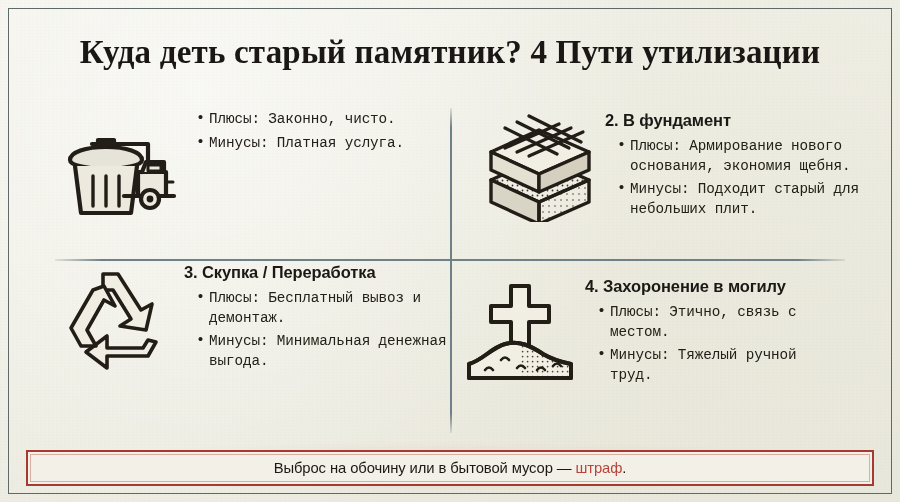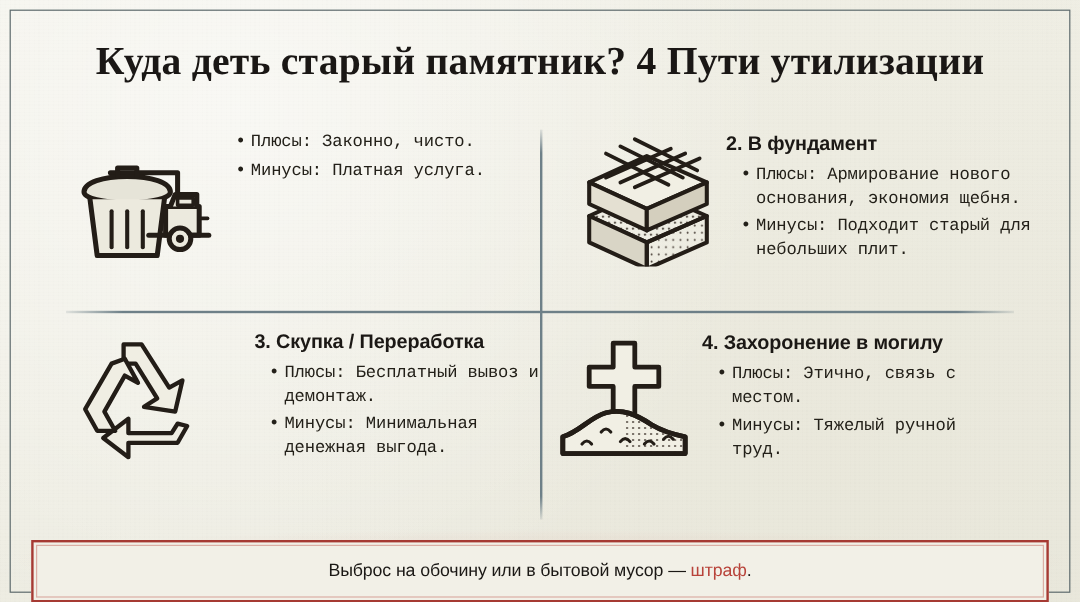--- a/index.html
+++ b/index.html
@@ -91,21 +91,21 @@
     height: 330px;
   }
   .cell {
     position: absolute;
     display: flex;
     align-items: flex-start;
     box-sizing: border-box;
   }
   .cell-1 { left: 58px;  top: 4px;   width: 392px; height: 155px; }
   .cell-2 { left: 475px; top: 4px;   width: 392px; height: 155px; }
-  .cell-3 { left: 58px;  top: 169px; width: 392px; height: 160px; gap: 28px; }
+  .cell-3 { left: 58px;  top: 156px; width: 392px; height: 160px; }
   .cell-4 { left: 455px; top: 170px; width: 392px; height: 160px; }
 
   .icon-wrap {
     flex: 0 0 auto;
     width: 126px;
     display: flex;
     align-items: flex-start;
     justify-content: center;
     padding-top: 6px;
   }
@@ -163,21 +163,21 @@
     width: 872px;
     height: 52px;
     background: radial-gradient(ellipse at 50% 50%, rgba(200,90,80,0.13) 0%, rgba(200,90,80,0.0) 72%);
     pointer-events: none;
   }
   #footer-box {
     position: absolute;
     left: 26px;
     top: 450px;
     width: 848px;
-    height: 52px;
+    height: 36px;
     box-sizing: border-box;
     border: 2px solid #a63a33;
     background: #f2f0e7;
     display: flex;
     align-items: center;
     justify-content: center;
   }
   #footer-box::after {
     content: "";
     position: absolute;

